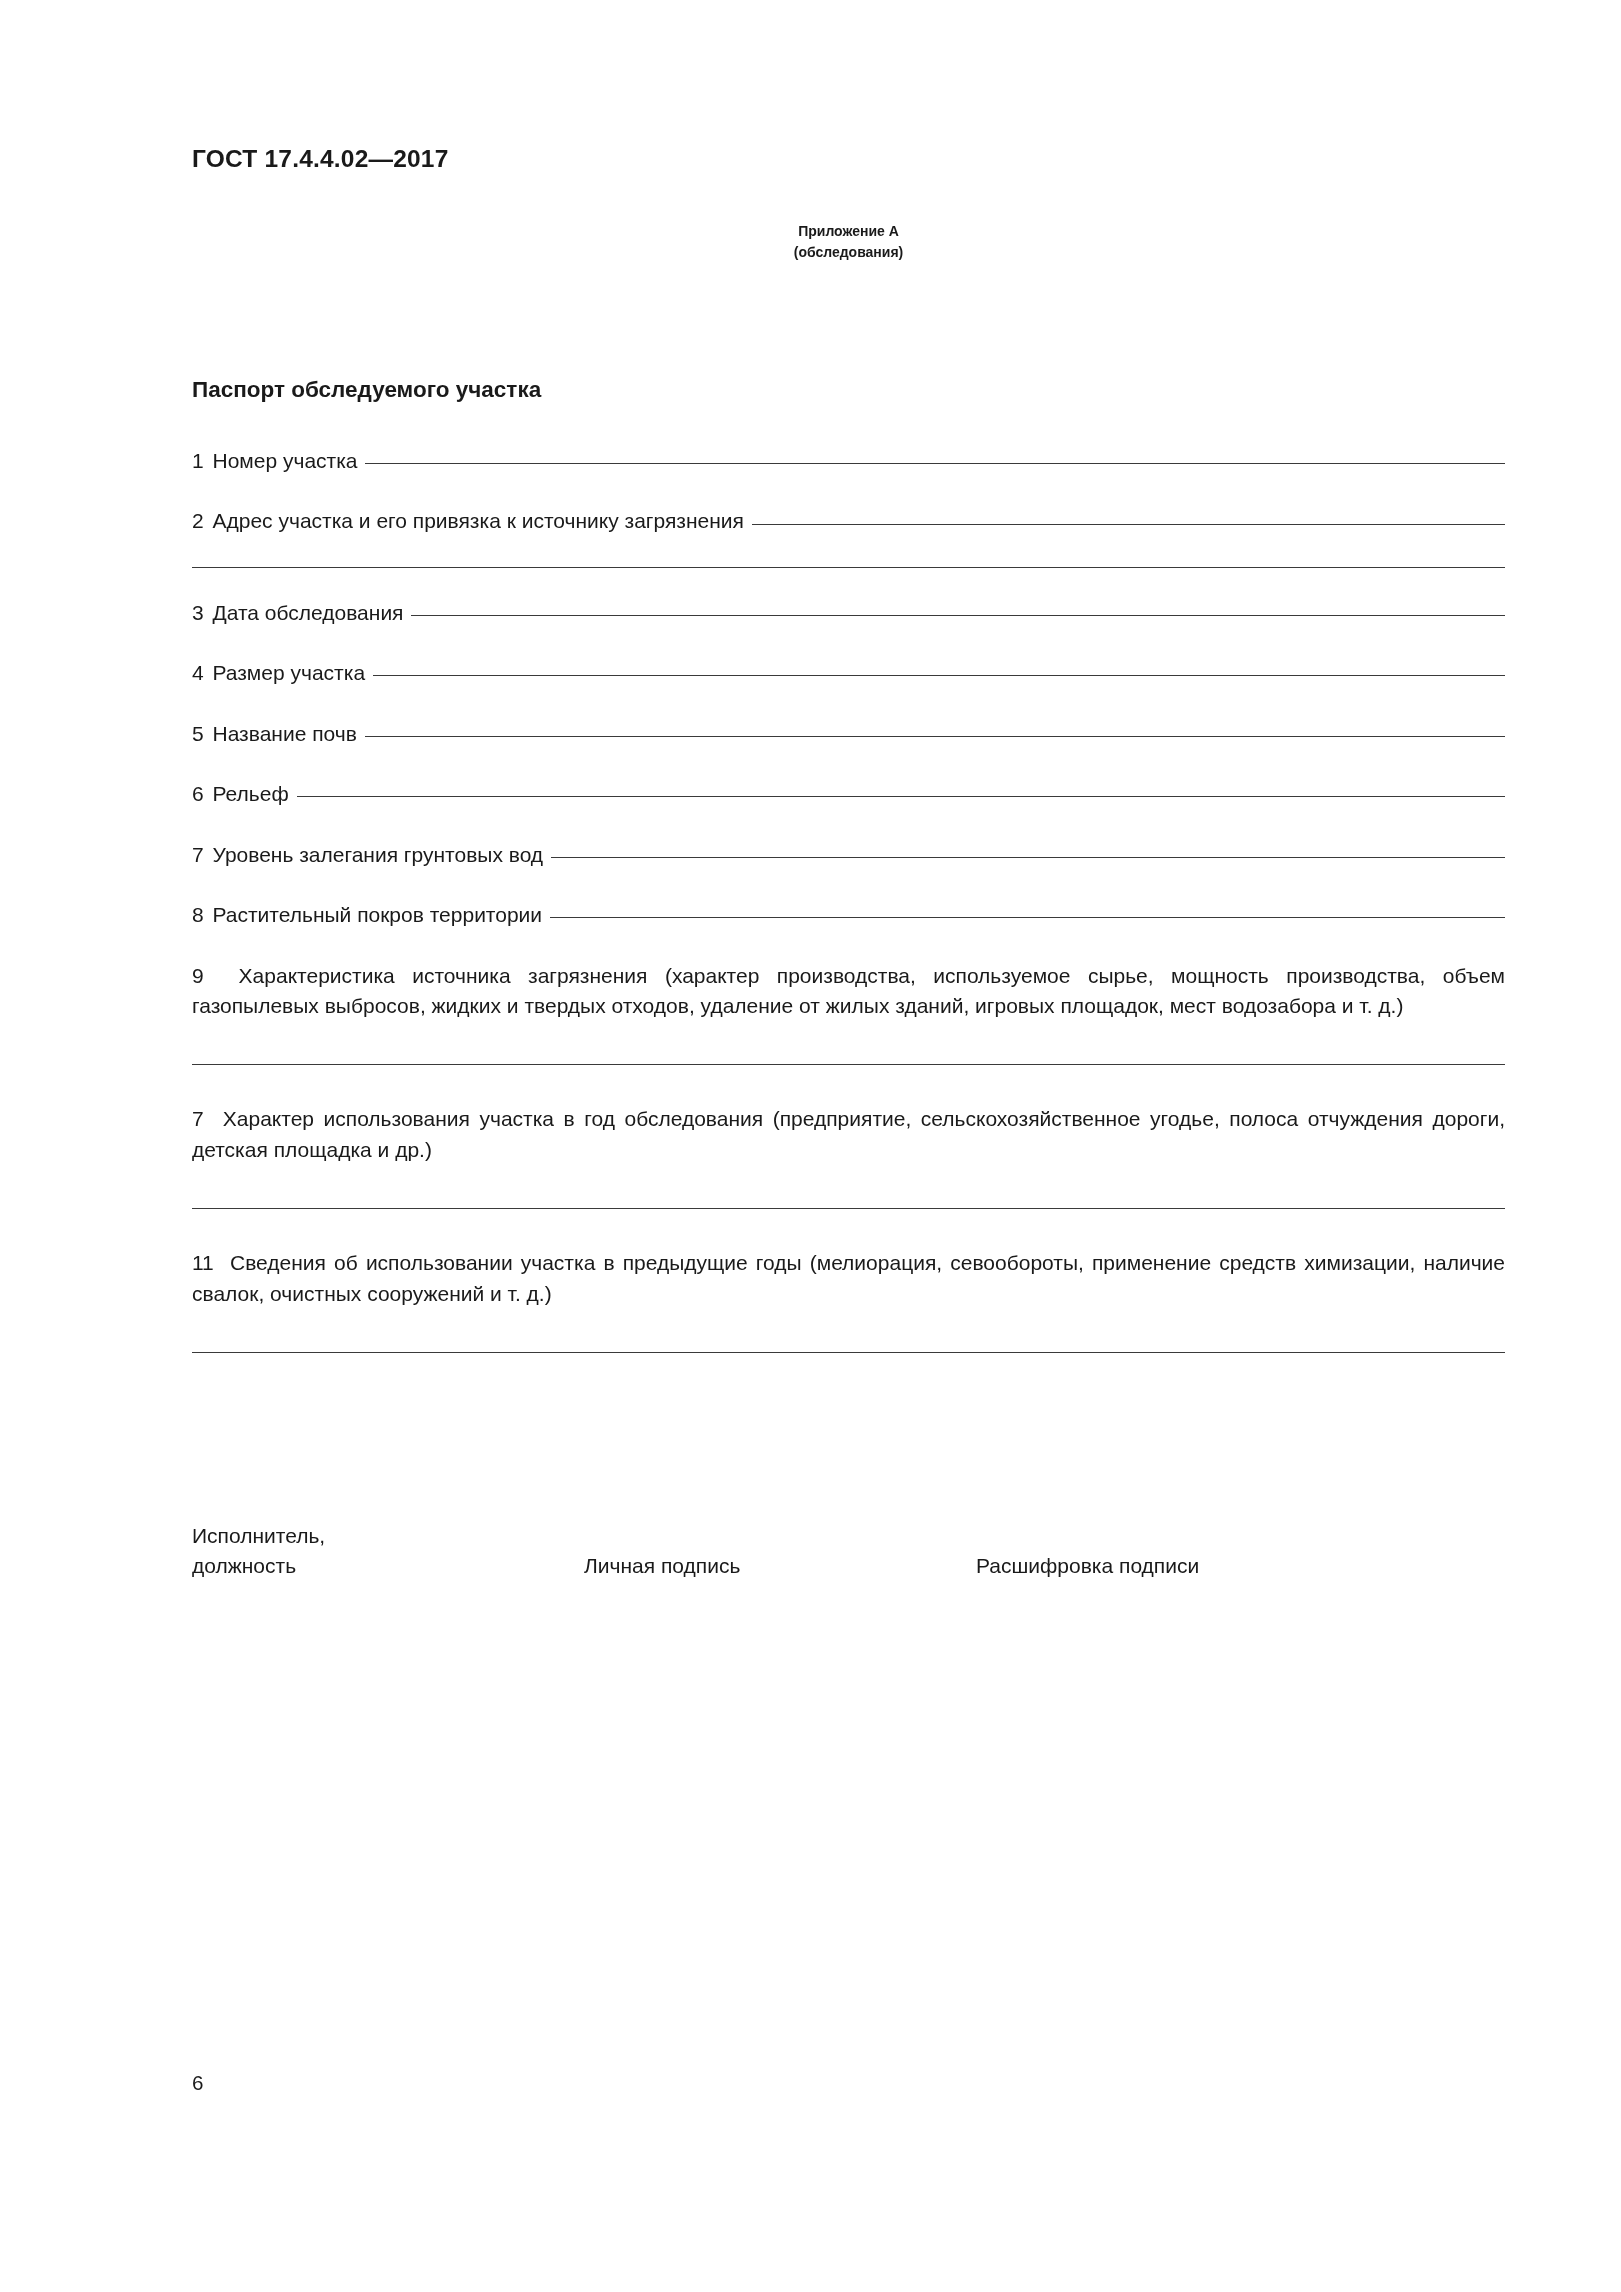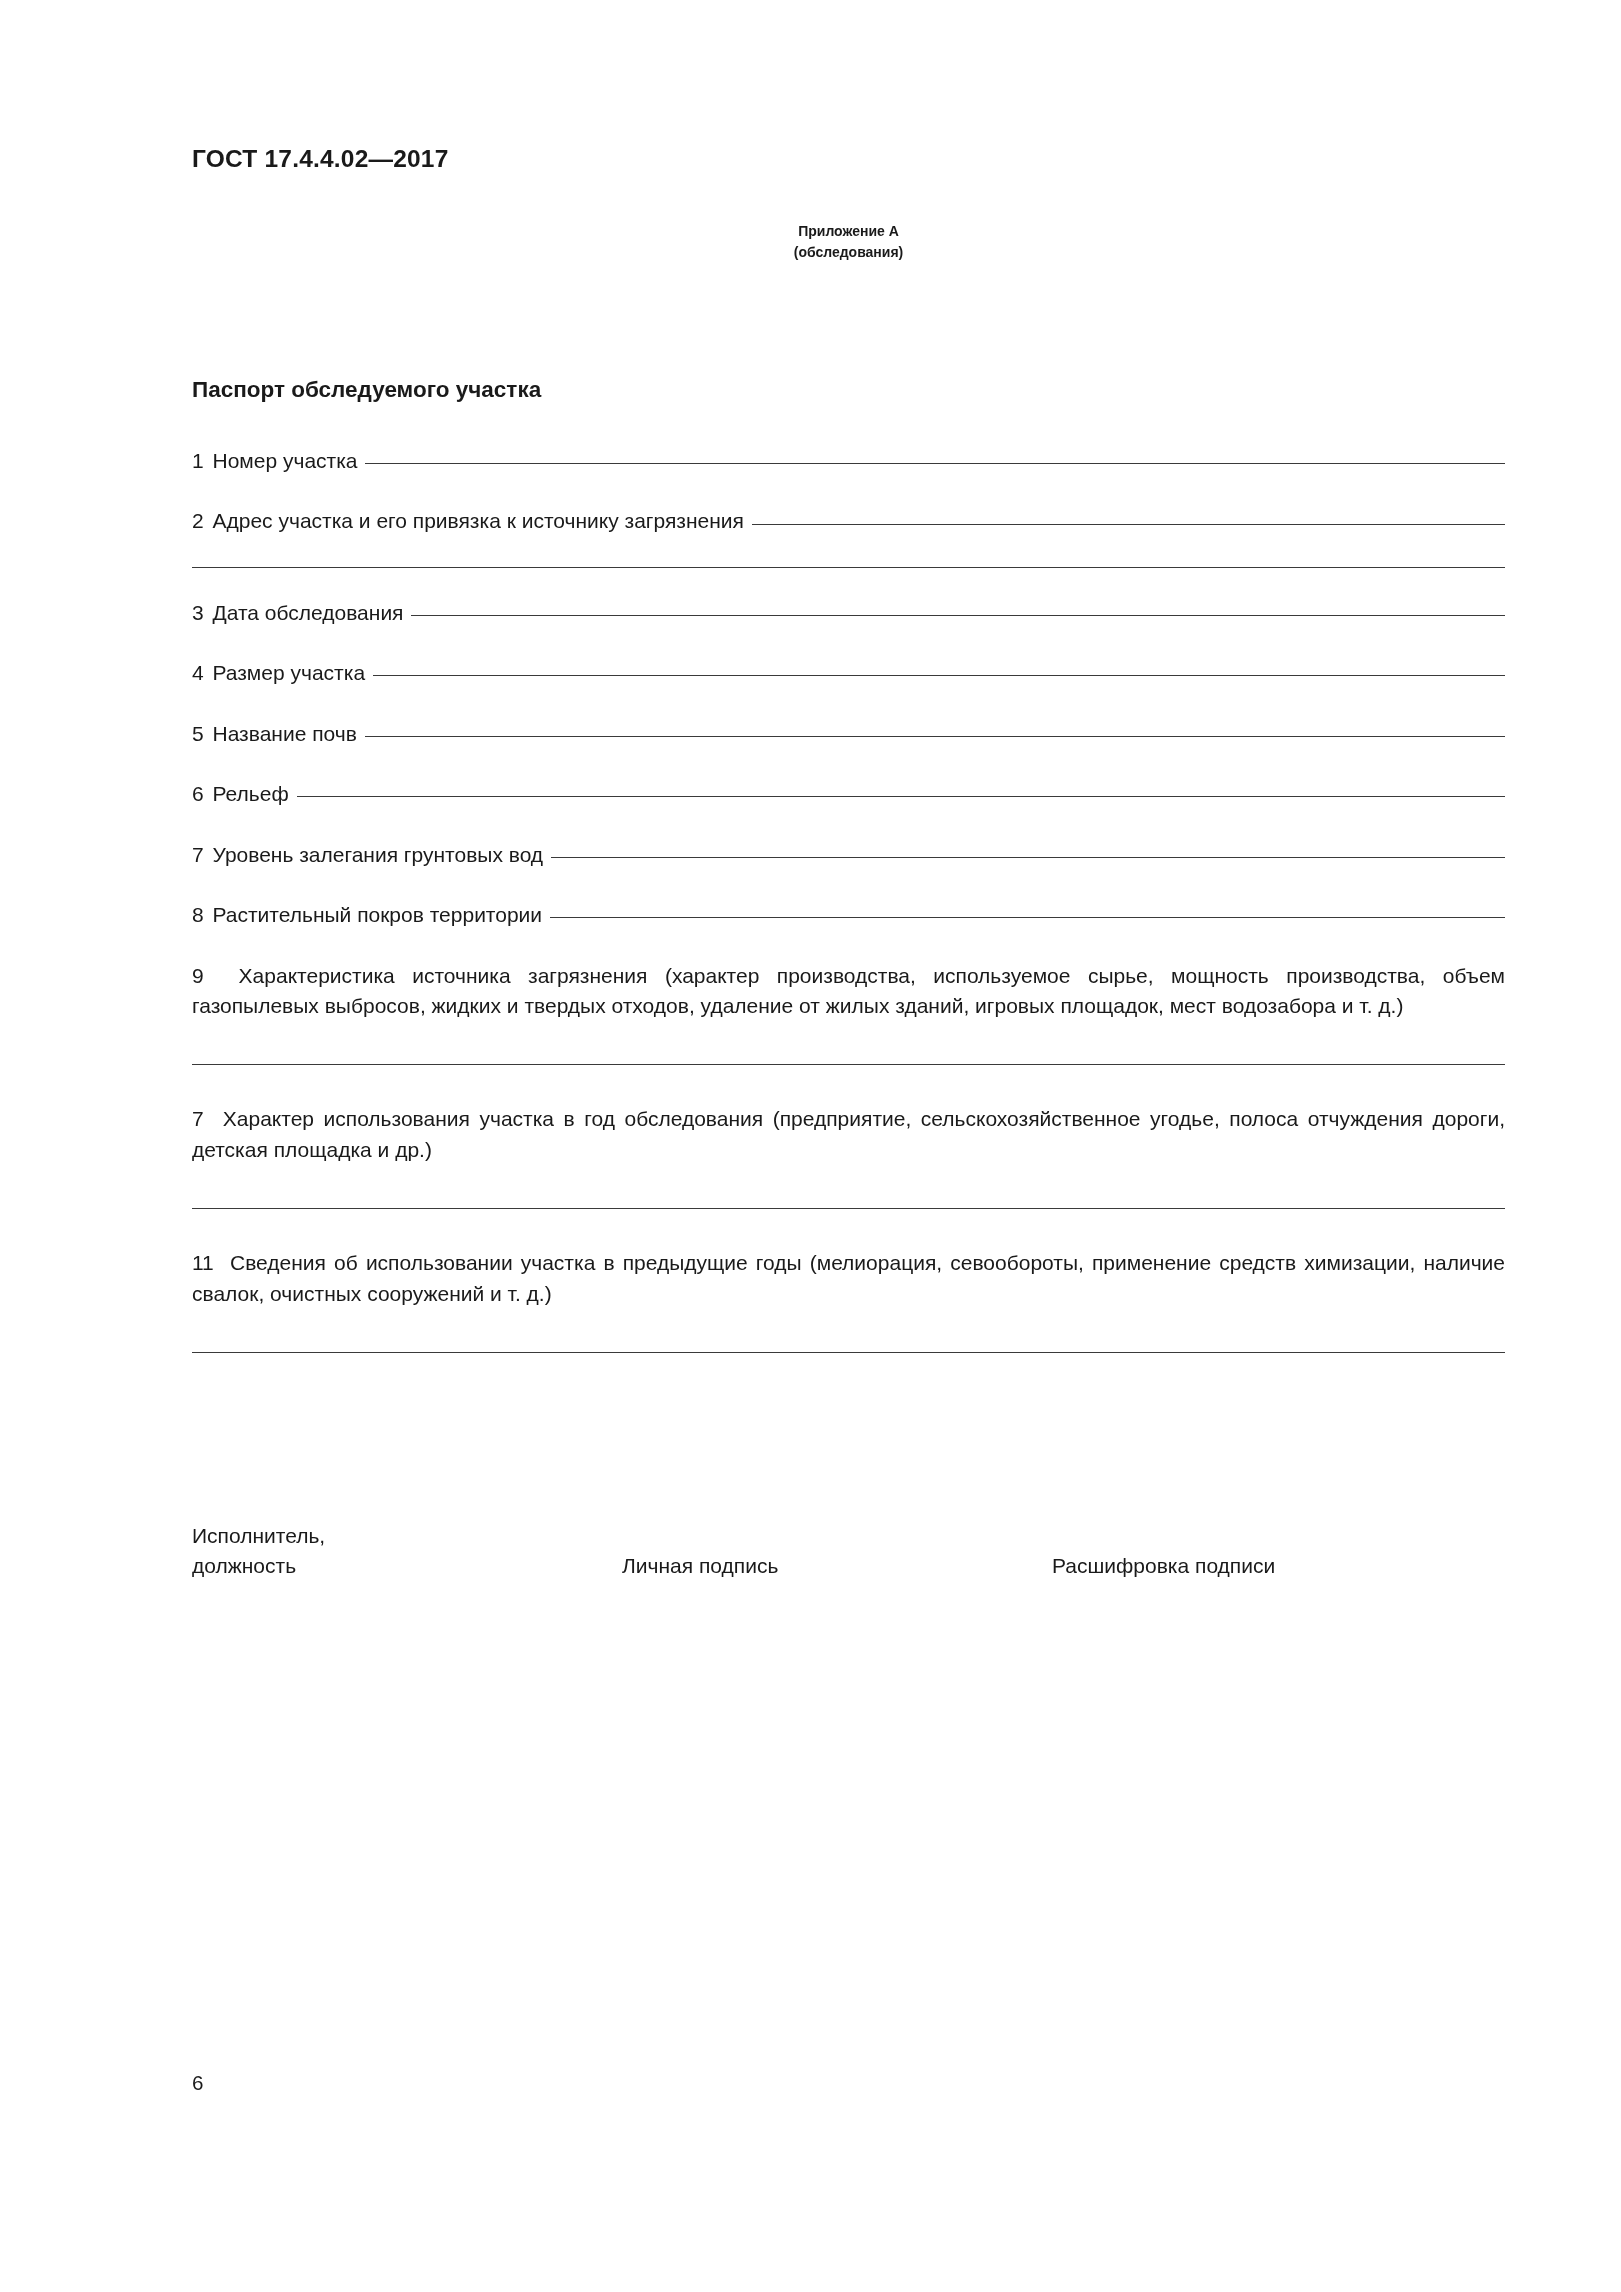--- a/index.html
+++ b/index.html
@@ -108,21 +108,20 @@
   .sig {
     position: absolute;
     left: 192px;
     top: 1521px;
     width: 1313px;
     font-size: 21px;
     line-height: 1.45;
   }
   .sig-row {
     display: flex;
-    gap: 38px;
   }
   .sig-left {
     width: 392px;
   }
   .sig-mid {
     width: 392px;
   }
   .sig-right {
     width: 392px;
   }

